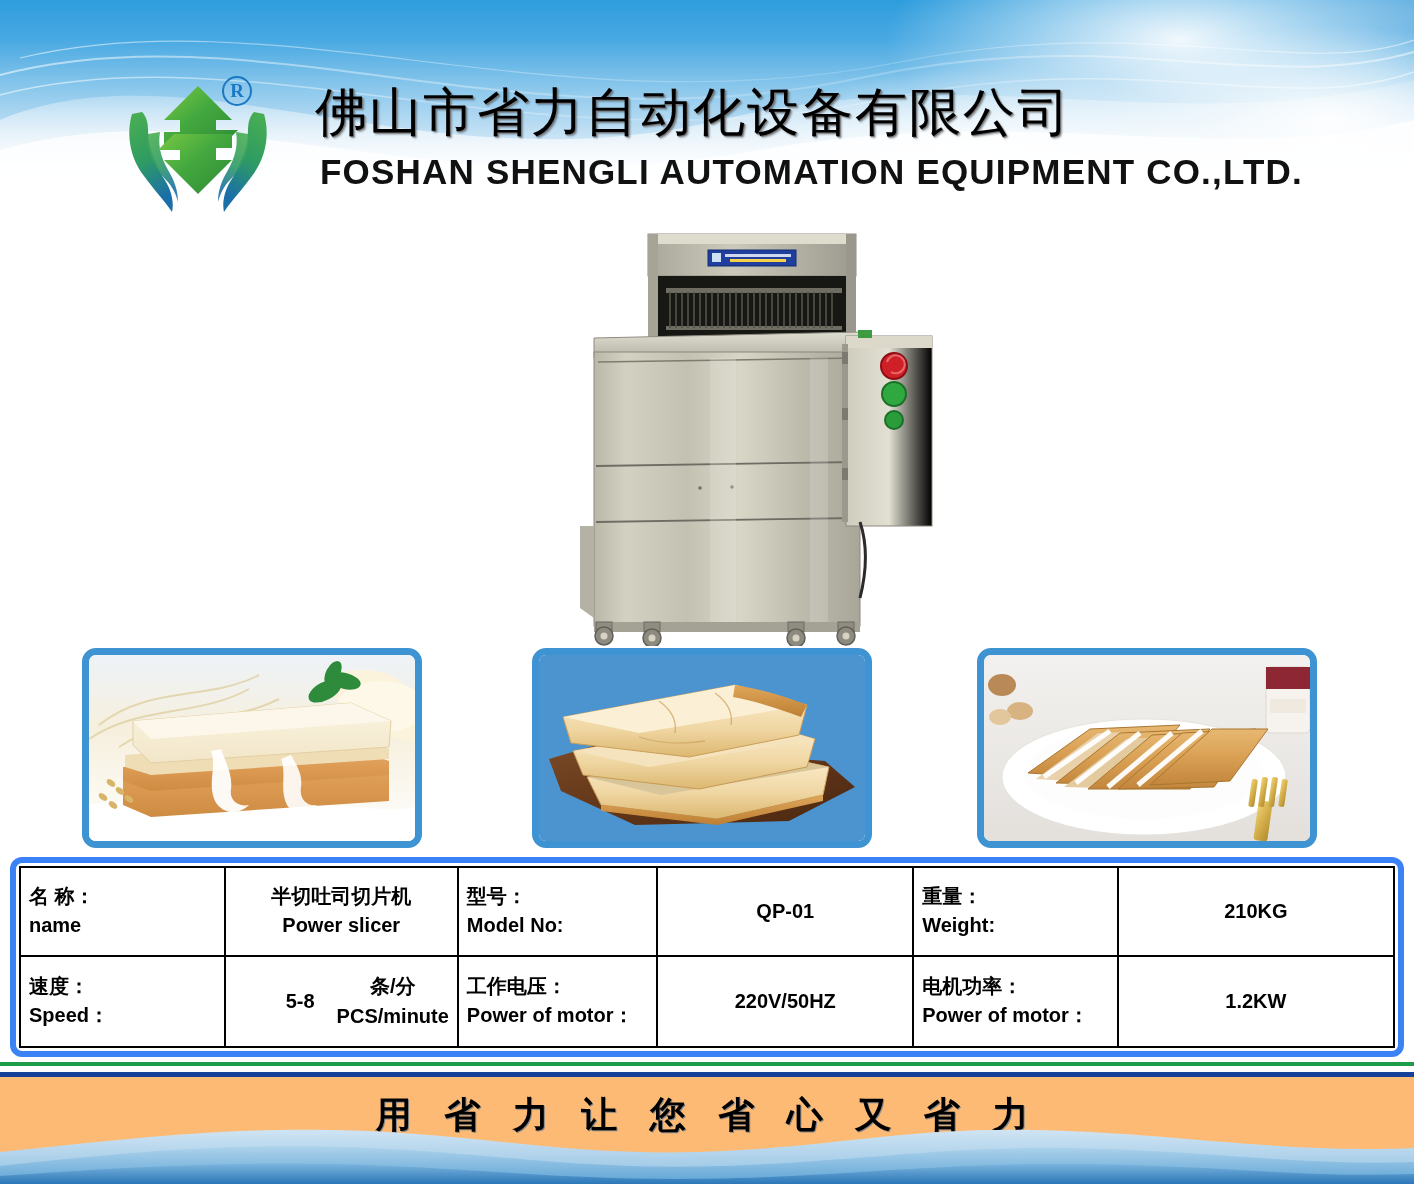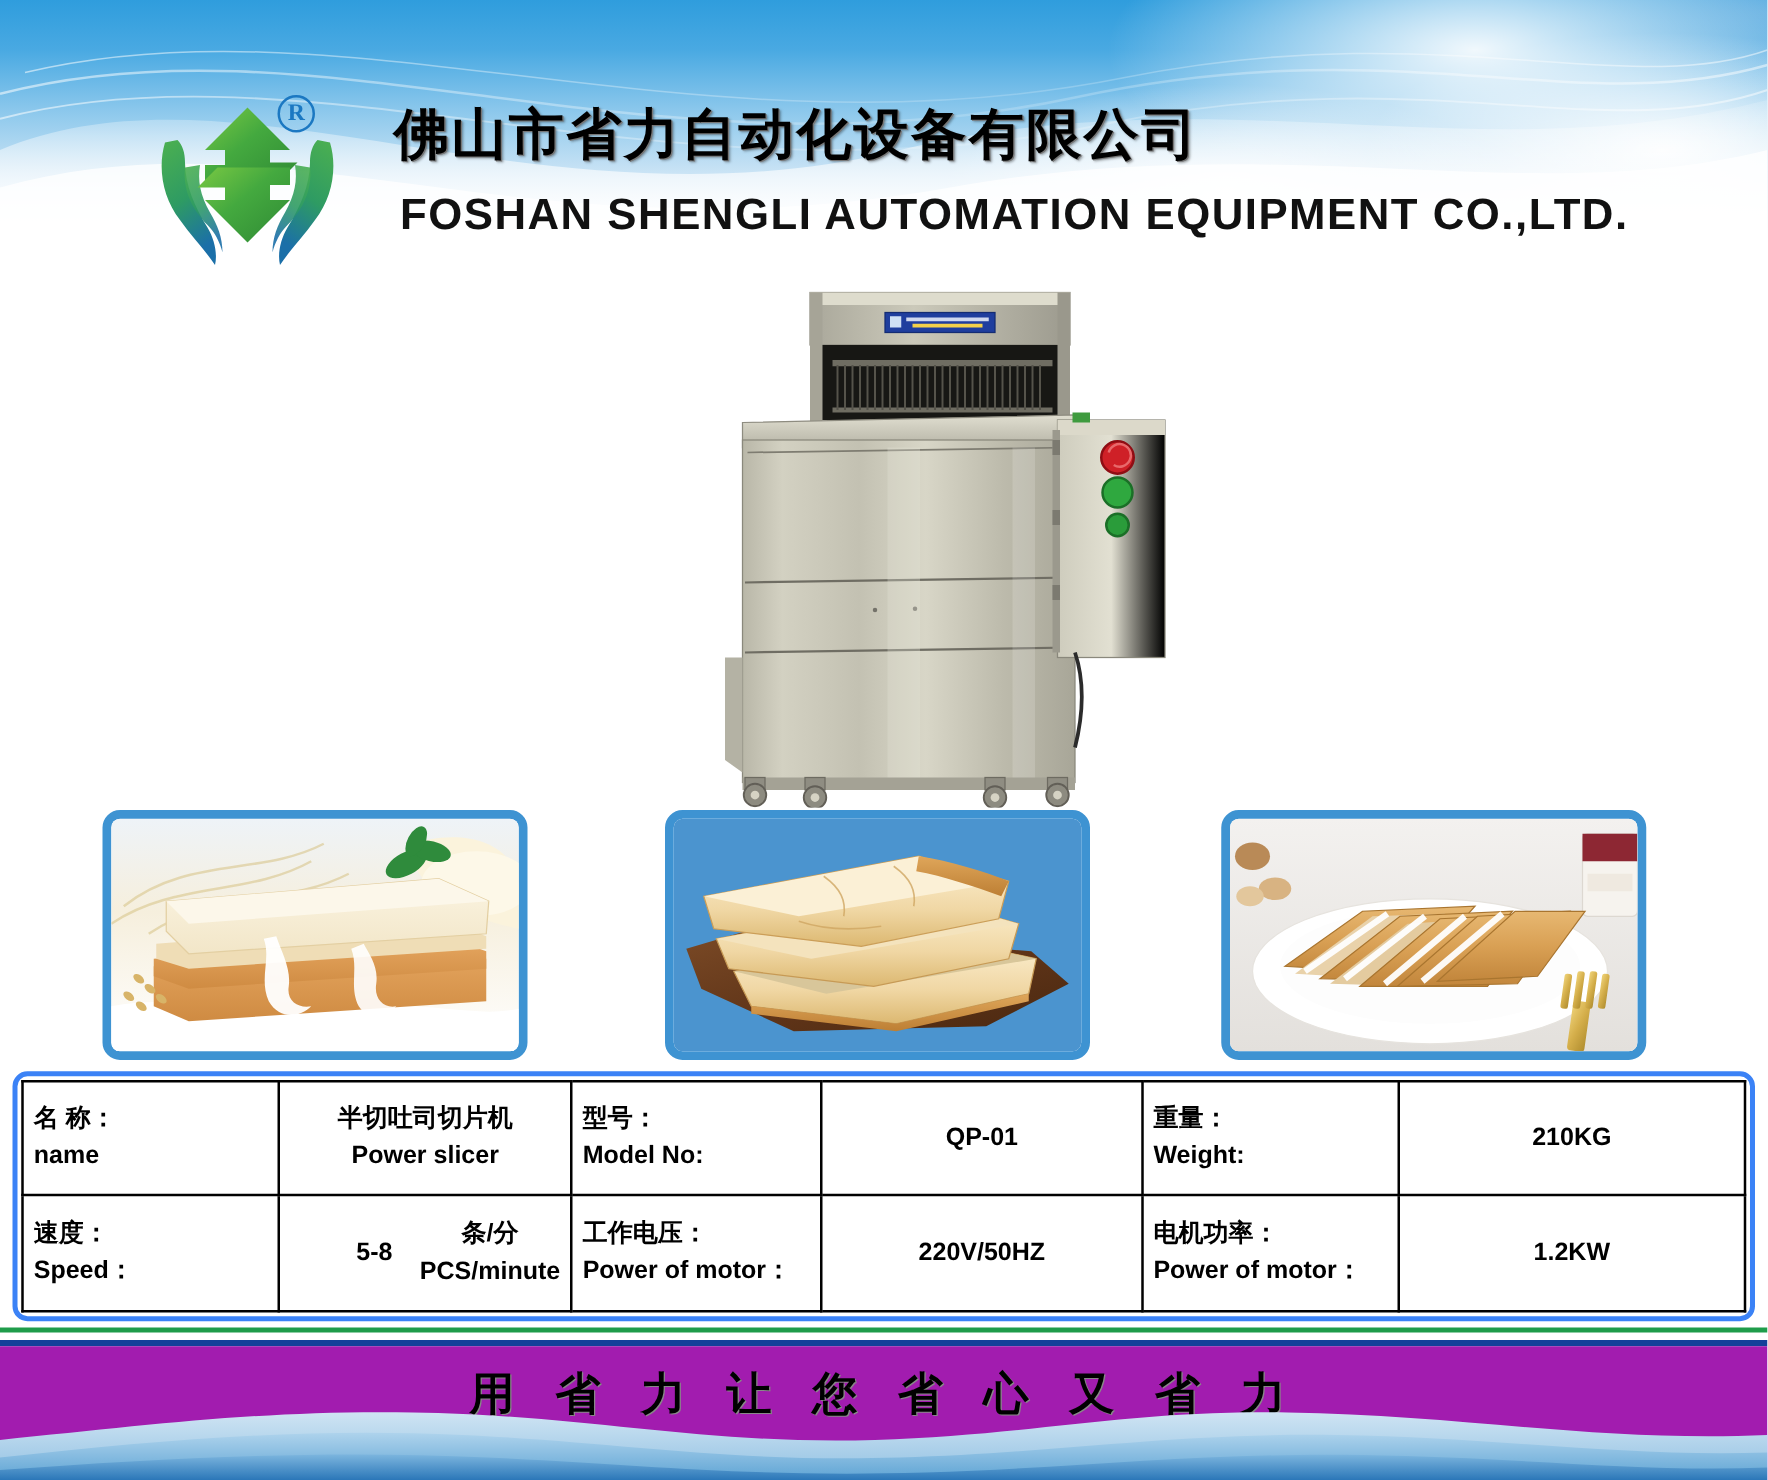--- a/index.html
+++ b/index.html
@@ -32,21 +32,21 @@
   }
   .logo-r {
     position:absolute; left:222px; top:76px; width:30px; height:30px;
     border:2px solid #1b78c2; border-radius:50%;
     color:#1b78c2; font-size:19px; line-height:26px; text-align:center;
     font-family:"Liberation Serif", serif; font-weight:bold;
   }
   .cn-title {
     position:absolute; left:315px; top:78px;
     font-family:"DejaVu Sans", sans-serif;
-    font-size:44px; font-weight:bold; color:#000; letter-spacing:2px;
+    font-size:52px; font-weight:normal; color:#000; letter-spacing:2px;
     white-space:nowrap;
     text-shadow:1px 1px 0 #777, 2px 2px 2px rgba(0,0,0,.35);
   }
   .en-title {
     position:absolute; left:320px; top:152px;
     font-family:Liberation Sans, sans-serif;
     font-size:35px; font-weight:bold; color:#111; letter-spacing:1.2px;
     white-space:nowrap;
   }
 
@@ -61,21 +61,21 @@
     overflow:hidden; background:#fff;
   }
   .photo.p1 { left:82px; }
   .photo.p2 { left:532px; }
   .photo.p3 { left:977px; }
   .photo-inner { position:absolute; inset:0; }
 
   
   .table-frame {
     position:absolute; left:10px; top:857px; width:1394px; height:200px;
-    border:4px solid #3b82f6; border-radius:12px; background:#fff;
+    border:6px solid #3b82f6; border-radius:12px; background:#fff;
     padding:3px;
   }
   table.spec {
     width:100%; height:100%;
     border-collapse:collapse;
     table-layout:fixed;
   }
   table.spec td {
     border:2px solid #000;
     font-family:"Liberation Sans", sans-serif;
@@ -101,21 +101,21 @@
   .speed-flex { display:flex; align-items:center; justify-content:flex-end; gap:22px; }
   .speed-num { font-size:20px; }
   .speed-unit { text-align:center; line-height:1.5; }
   .speed-unit span { display:block; }
 
   .dim-val { text-align:left; padding-left:6px; }
 
   
   .rule-green { position:absolute; left:0; top:1062px; width:1414px; height:4px; background:#1f9c4a; }
   .rule-blue  { position:absolute; left:0; top:1072px; width:1414px; height:5px; background:#14409a; }
-  .footer { position:absolute; left:0; top:1077px; width:1414px; height:107px; overflow:hidden; background:#a21caf; }
+  .footer { position:absolute; left:0; top:1077px; width:1414px; height:107px; overflow:hidden; background:#fdba74; }
   .slogan {
     position:absolute; left:0; top:14px; width:1414px;
     text-align:center;
     font-family:"DejaVu Sans", sans-serif;
     font-size:36px; font-weight:bold; color:#000;
     letter-spacing:10px;
     text-shadow:1px 1px 0 #888;
   }
   .waves { position:absolute; left:0; bottom:0; width:1414px; height:62px; }
 </style>

